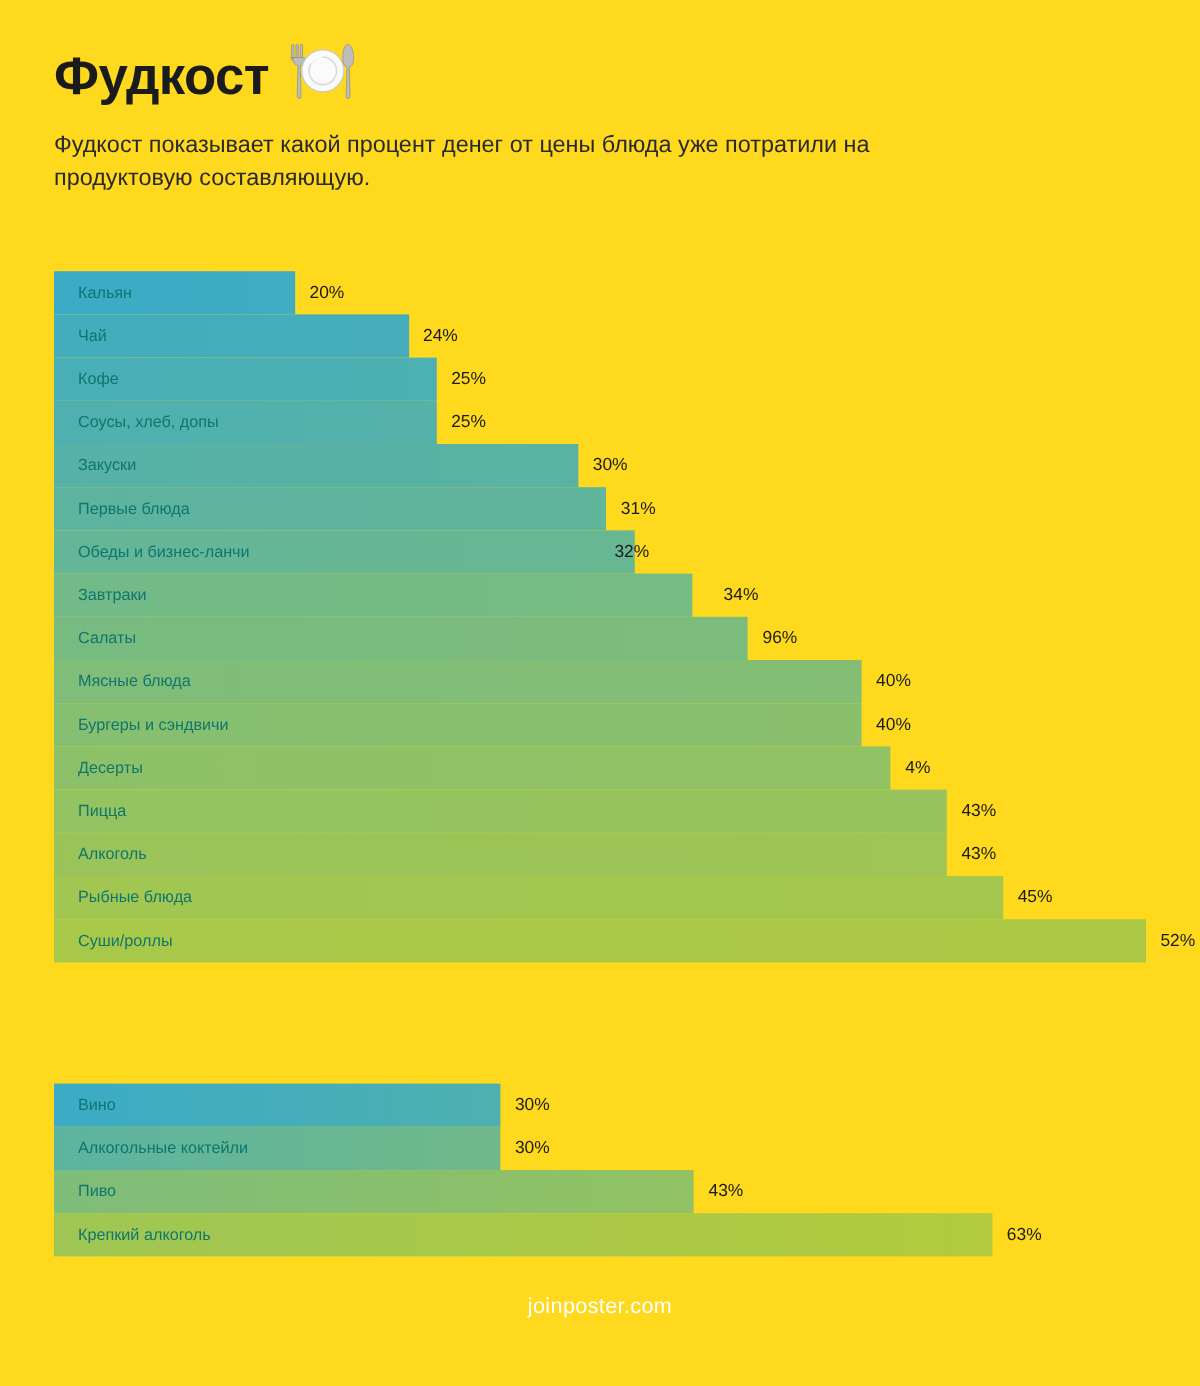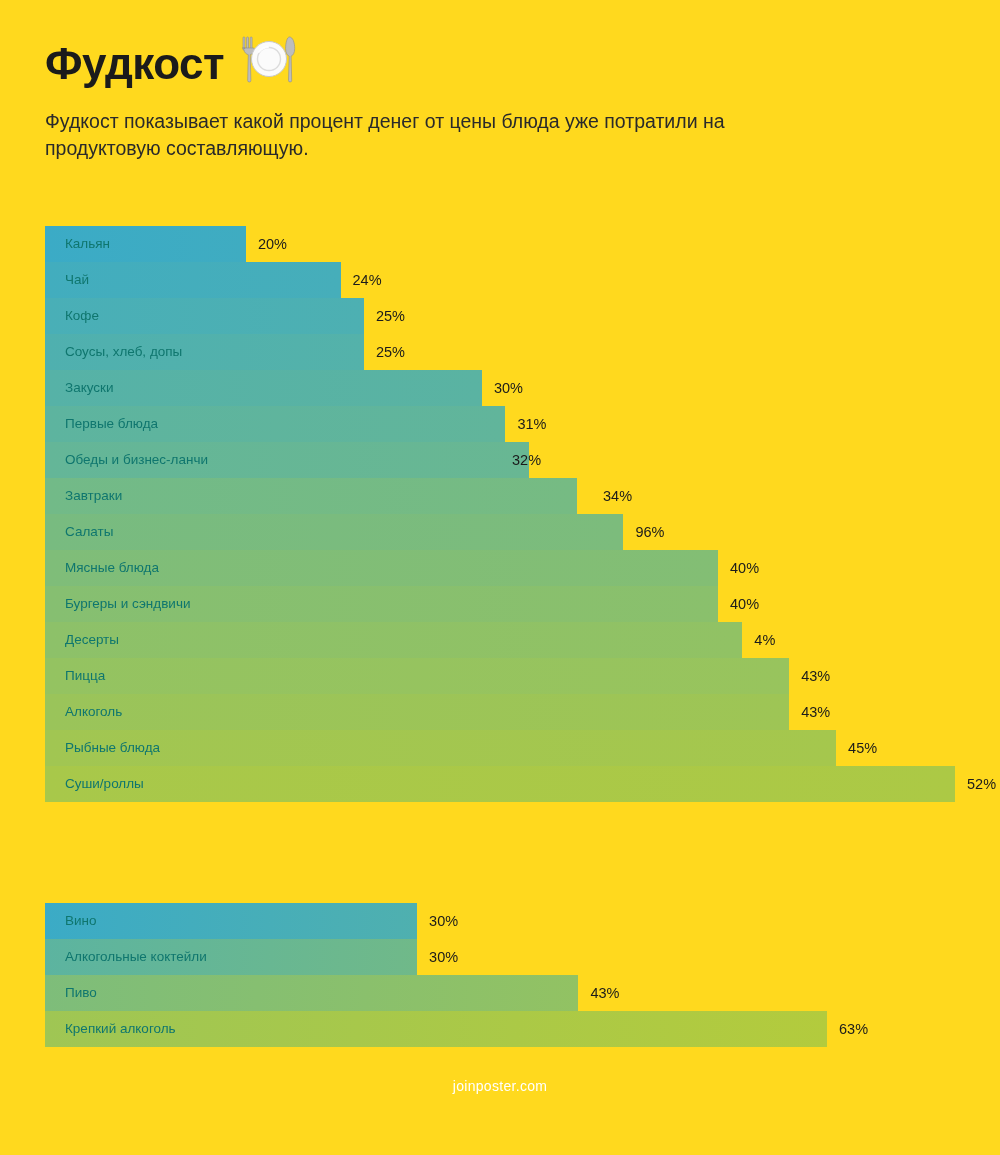--- a/index.html
+++ b/index.html
@@ -93,21 +93,21 @@
     z-index: 3;
   }
 
   
   .footer {
     position: absolute;
     left: 0;
     right: 0;
     top: 1078px;
     text-align: center;
-    font-size: 14px;
+    font-size: 18px;
     color: #ffffff;
     letter-spacing: 0.3px;
   }
 </style>
 </head>
 <body>
 
 <div class="page">
 
   <div class="header">

